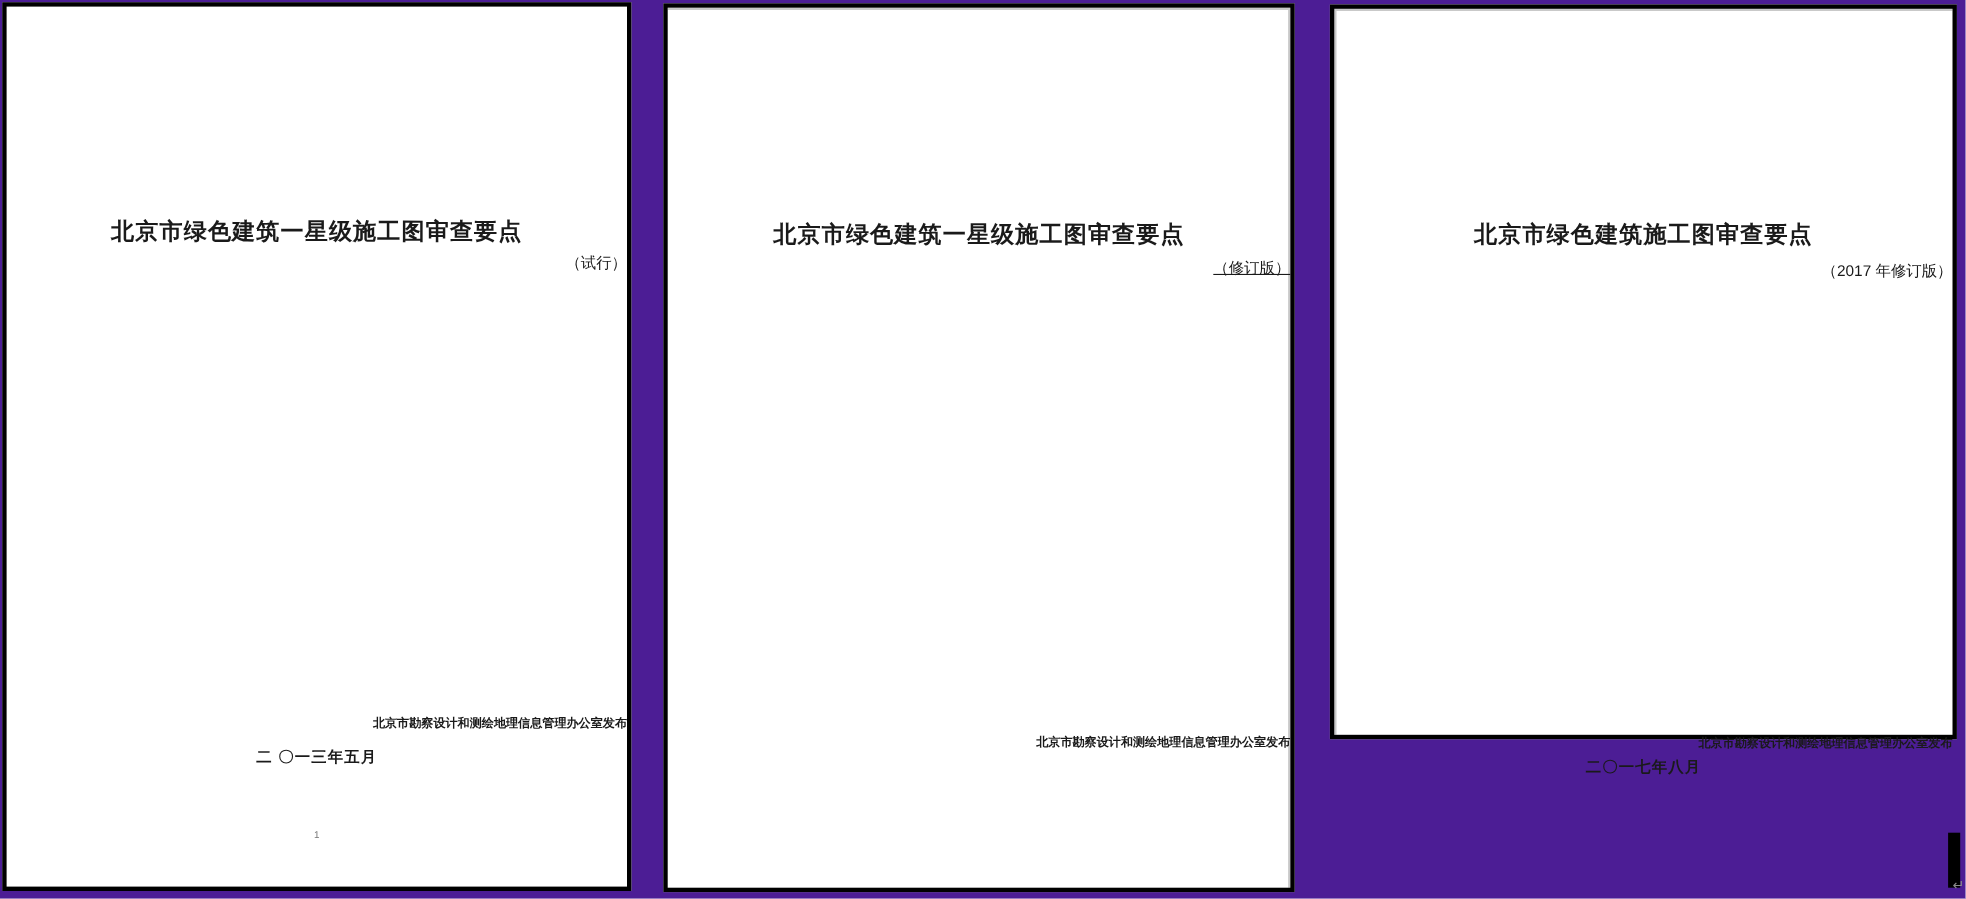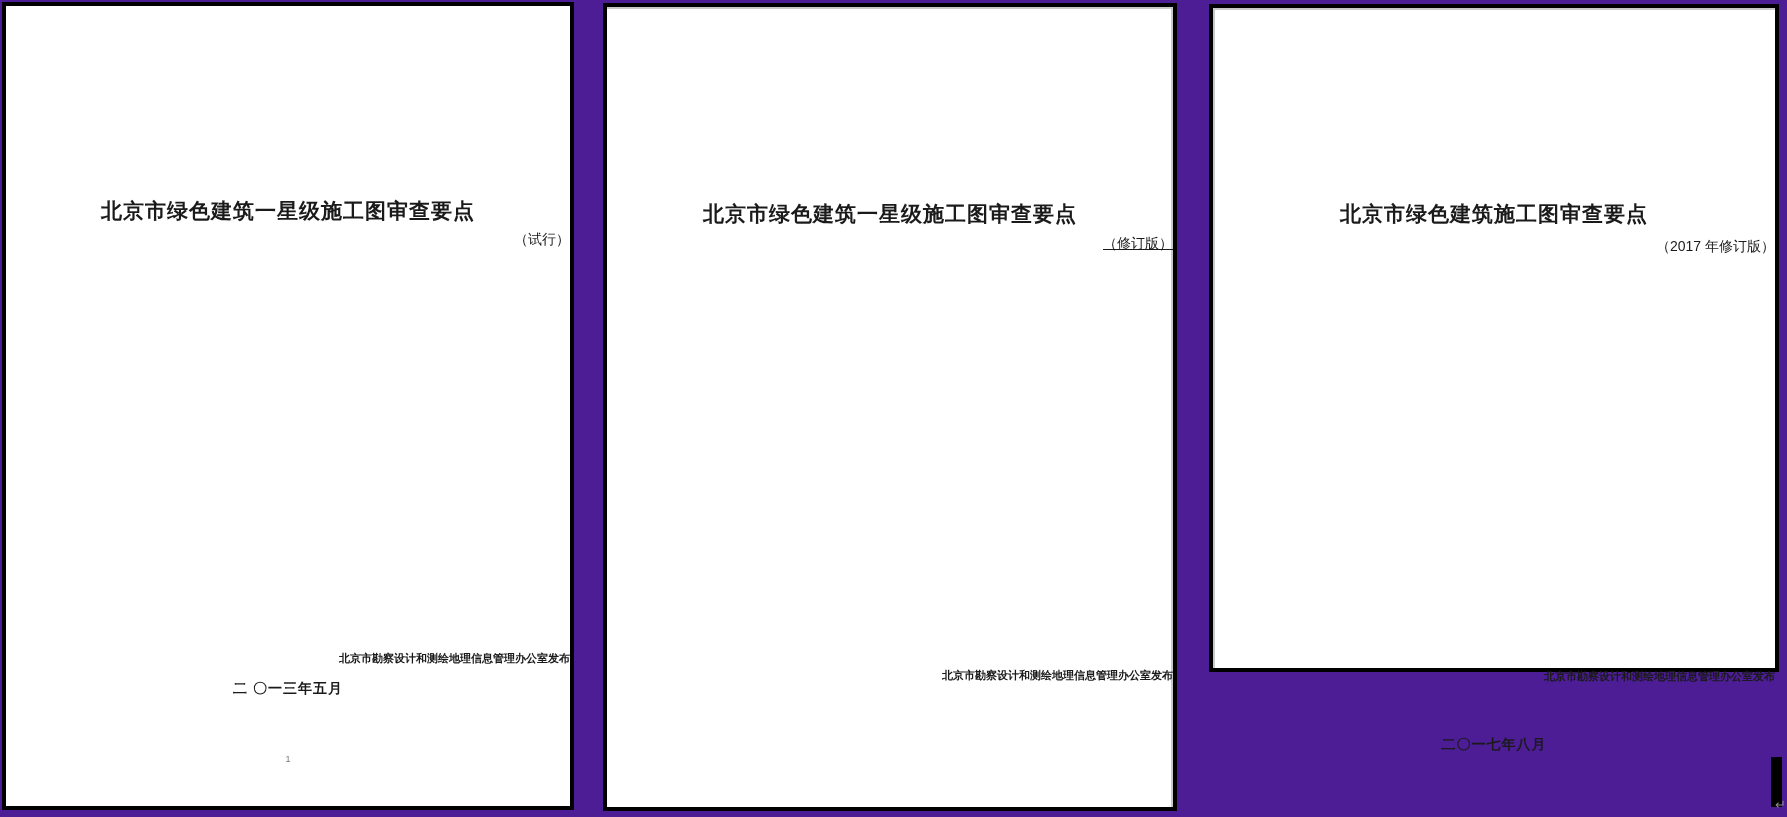--- a/index.html
+++ b/index.html
@@ -83,21 +83,21 @@
   #page-1 .page-number    { top: 748px; }
 
   #page-2 .cover-title    { top: 194px; }
   #page-2 .cover-subtitle { top: 227px; text-decoration: underline; }
   #page-2 .publisher      { top: 659px; }
   #page-2 .publish-date   { top: 680px; }
 
   #page-3 .cover-title    { top: 193px; }
   #page-3 .cover-subtitle { top: 229px; }
   #page-3 .publisher      { top: 659px; }
-  #page-3 .publish-date   { top: 680px; margin-top: 47px; }
+  #page-3 .publish-date   { top: 680px; }
 
   
   .edge-bar {
     position: absolute;
     left: 1771px;
     top: 757px;
     width: 11px;
     height: 50px;
     background: #000000;
     z-index: 5;

